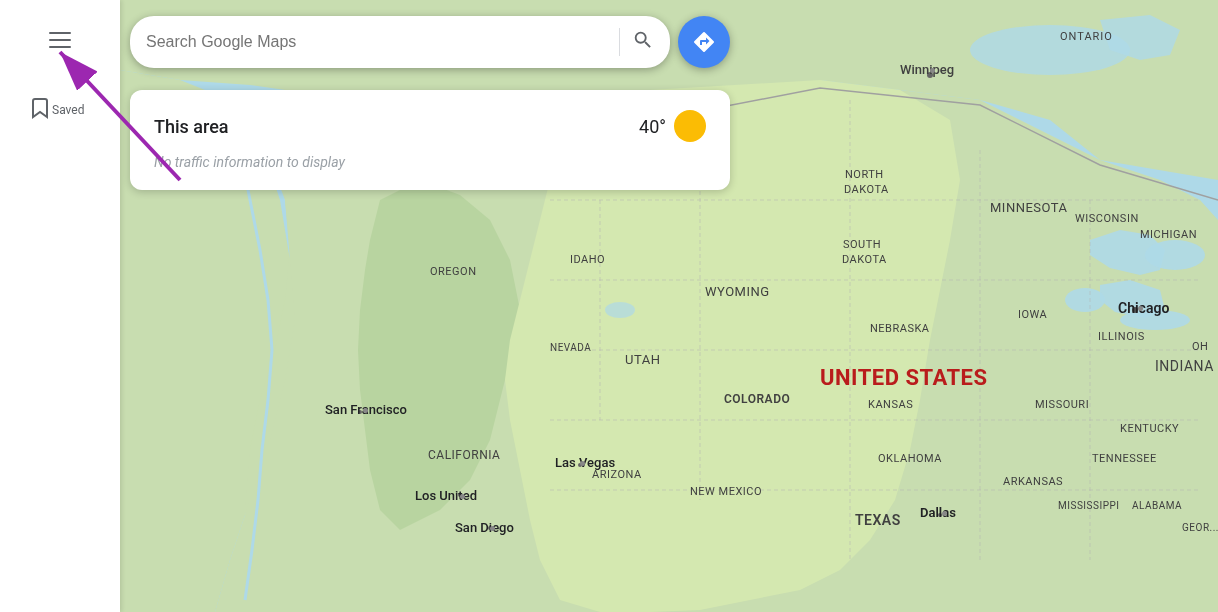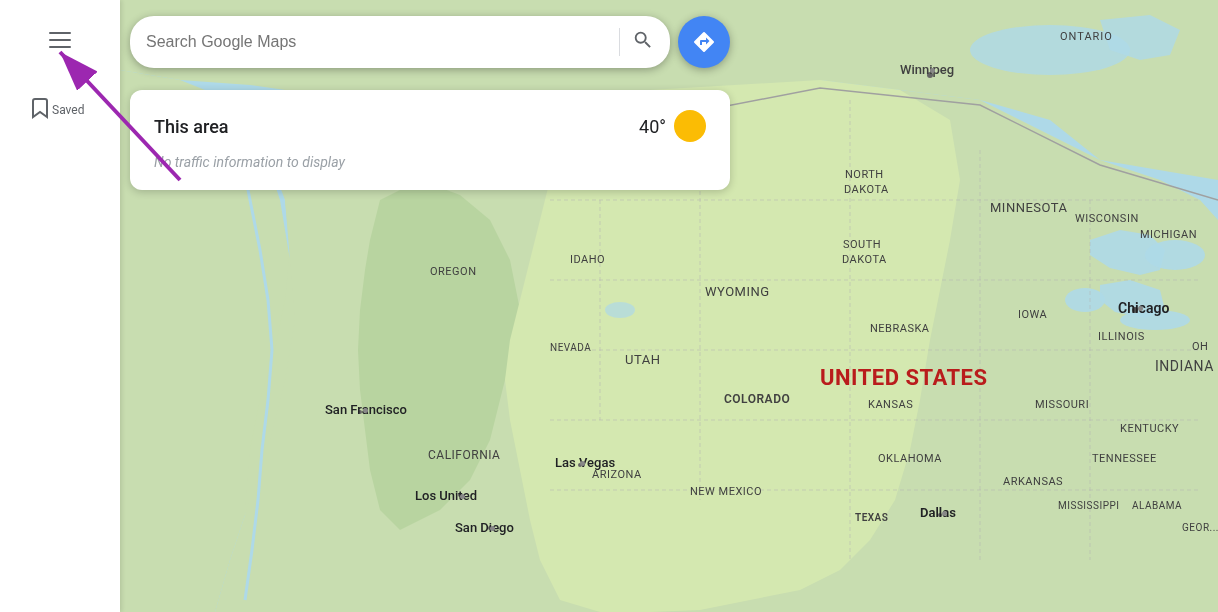--- a/index.html
+++ b/index.html
@@ -311,21 +311,21 @@
   <div class="map-label" style="top:422px;left:1120px;font-size:11px;">KENTUCKY</div>
   <div class="map-label" style="top:448px;left:428px;font-size:12px;">CALIFORNIA</div>
   <div class="map-label" style="top:468px;left:592px;font-size:11px;">ARIZONA</div>
   <div class="map-label" style="top:485px;left:690px;font-size:11px;">NEW MEXICO</div>
   <div class="map-label" style="top:452px;left:878px;font-size:11px;">OKLAHOMA</div>
   <div class="map-label" style="top:452px;left:1092px;font-size:11px;">TENNESSEE</div>
   <div class="map-label" style="top:475px;left:1003px;font-size:11px;">ARKANSAS</div>
   <div class="map-label" style="top:500px;left:1058px;font-size:10px;">MISSISSIPPI</div>
   <div class="map-label" style="top:500px;left:1132px;font-size:10px;">ALABAMA</div>
   <div class="map-label" style="top:522px;left:1182px;font-size:10px;">GEOR...</div>
-  <div class="map-label medium" style="top:512px;left:855px;font-size:10px;font-weight:600;">TEXAS</div>
+  <div class="map-label medium" style="top:512px;left:855px;font-size:14px;font-weight:600;">TEXAS</div>
   <div class="map-label city" style="top:505px;left:920px;font-weight:600;font-size:13px;">Dallas</div>
   <div class="city-dot" style="top:511px;left:942px;"></div>
   <div class="map-label city" style="top:402px;left:325px;font-weight:500;font-size:13px;">San Francisco</div>
   <div class="city-dot" style="top:408px;left:363px;"></div>
   <div class="map-label city" style="top:455px;left:555px;font-weight:500;font-size:13px;">Las Vegas</div>
   <div class="city-dot" style="top:461px;left:580px;"></div>
   <div class="map-label city" style="top:488px;left:415px;font-weight:500;font-size:13px;">Los United</div>
   <div class="city-dot" style="top:494px;left:460px;"></div>
   <div class="map-label city" style="top:520px;left:455px;font-weight:500;font-size:13px;">San Diego</div>
   <div class="city-dot" style="top:526px;left:490px;"></div>

